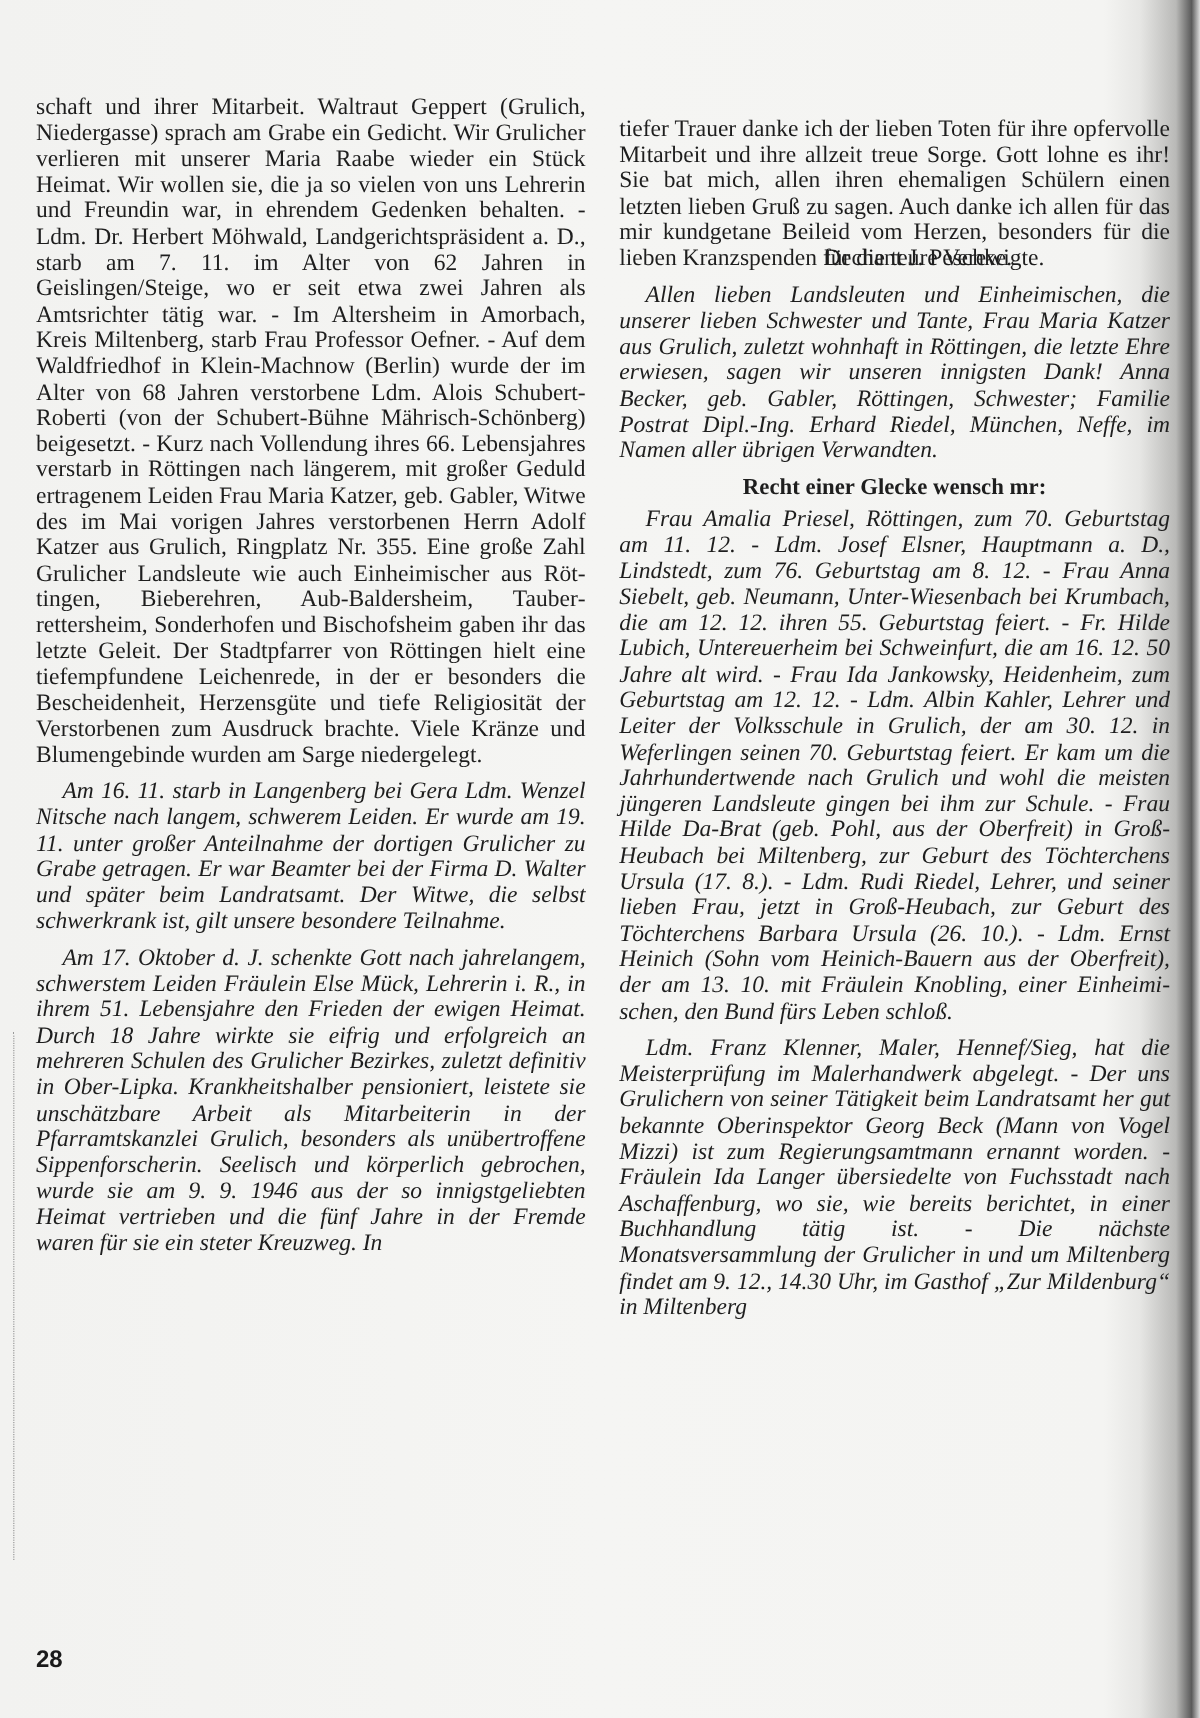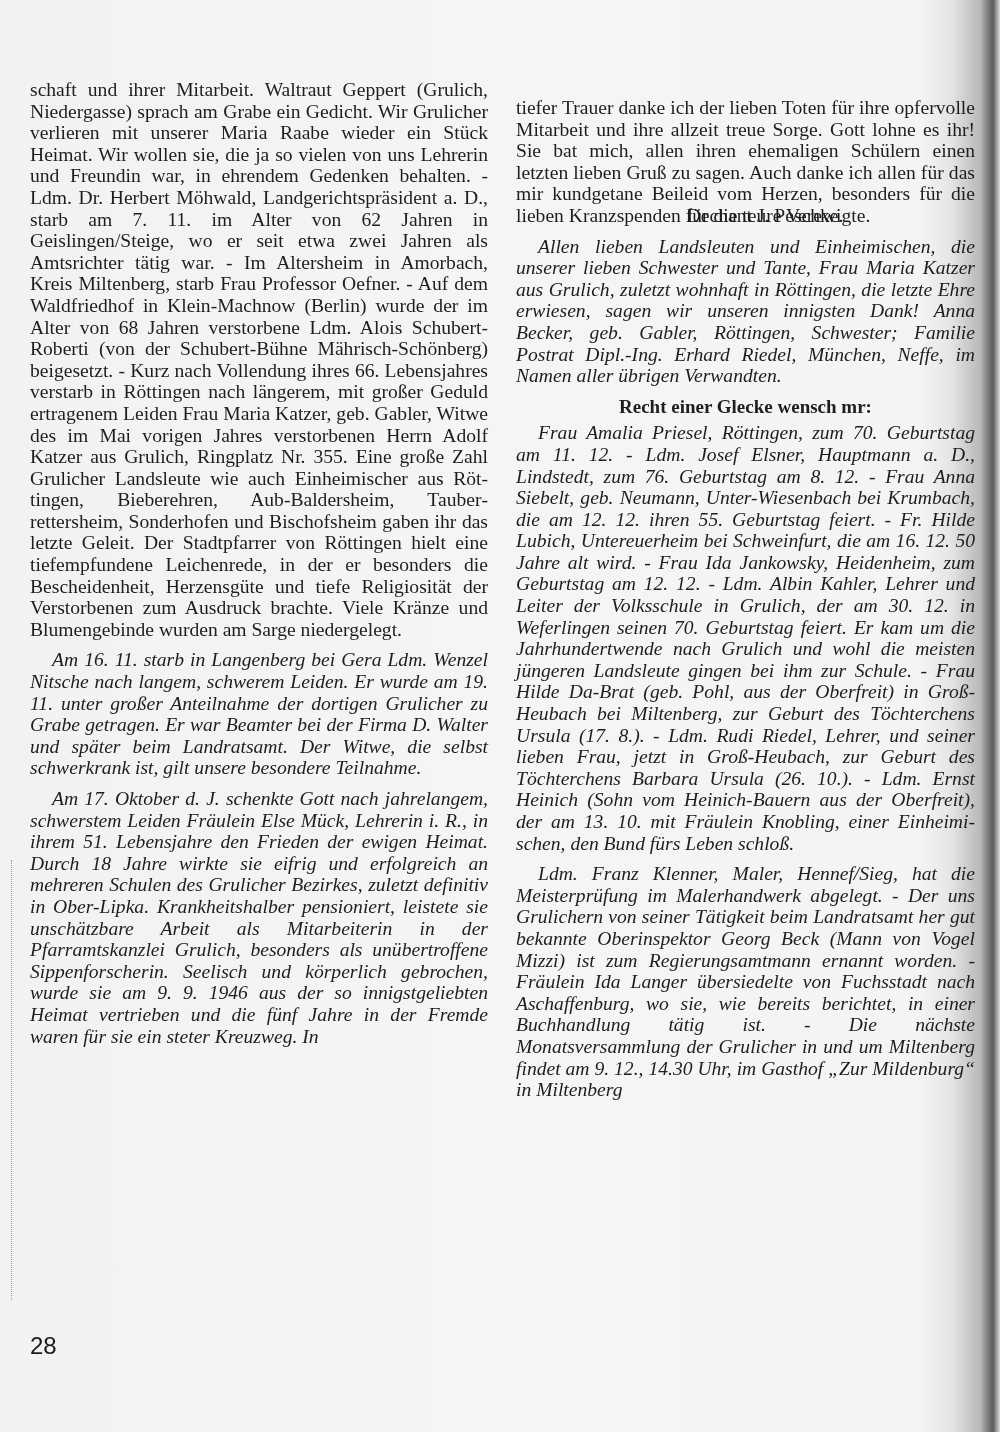--- a/index.html
+++ b/index.html
@@ -24,23 +24,23 @@
   .col p { margin: 0 0 9px 0; }
   .col p.indent { text-indent: 22px; font-style: italic; }
   .col p.noindent { text-indent: 0; }
   .sig-line { display: flex; justify-content: center; }
   .sig-line .sig { padding-right: 18px; }
   .heading {
     font-weight: bold; text-align: center; margin: 6px 0 5px 0;
     font-size: 19px;
   }
   .page-number {
-    position: absolute; left: 30px; top: 1332px;
+    position: absolute; left: 30px; top: 1372px;
     font-family: "Liberation Sans", "DejaVu Sans", sans-serif;
-    font-weight: normal; font-size: 24px; color: #1a1a1a;
+    font-weight: bold; font-size: 20px; color: #1a1a1a;
   }
   .margin-dots {
     position: absolute; left: 11px; top: 860px; width: 2px; height: 440px;
     border-left: 1px dotted #9a9a9a;
   }
 </style>
 </head>
 <body>
 
 <div class="page">

